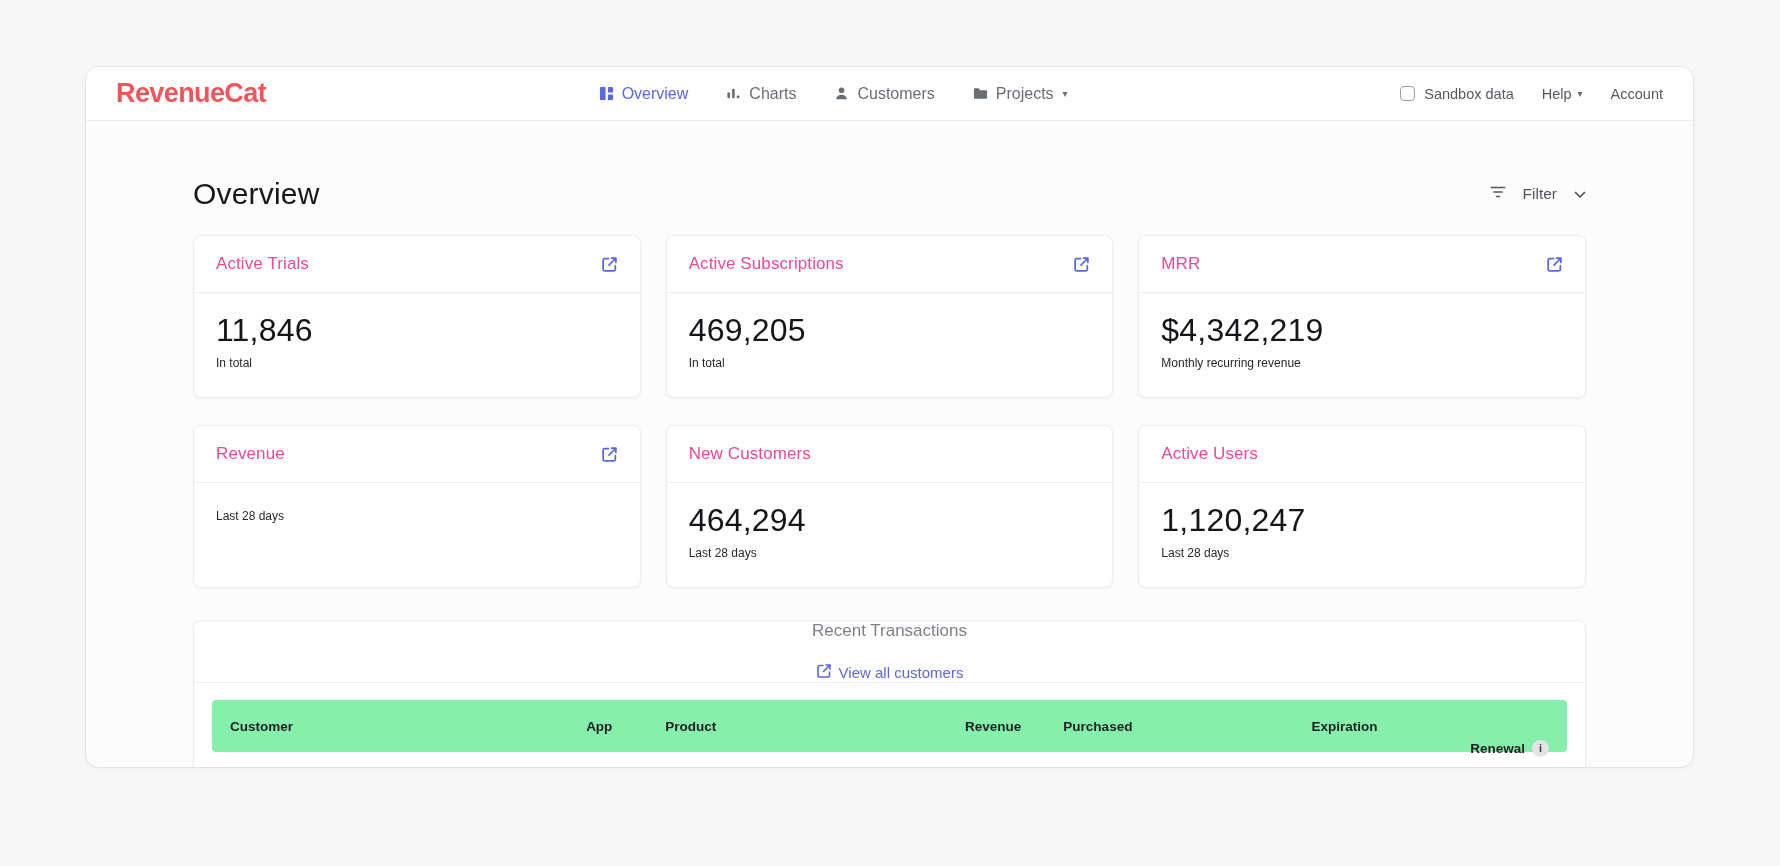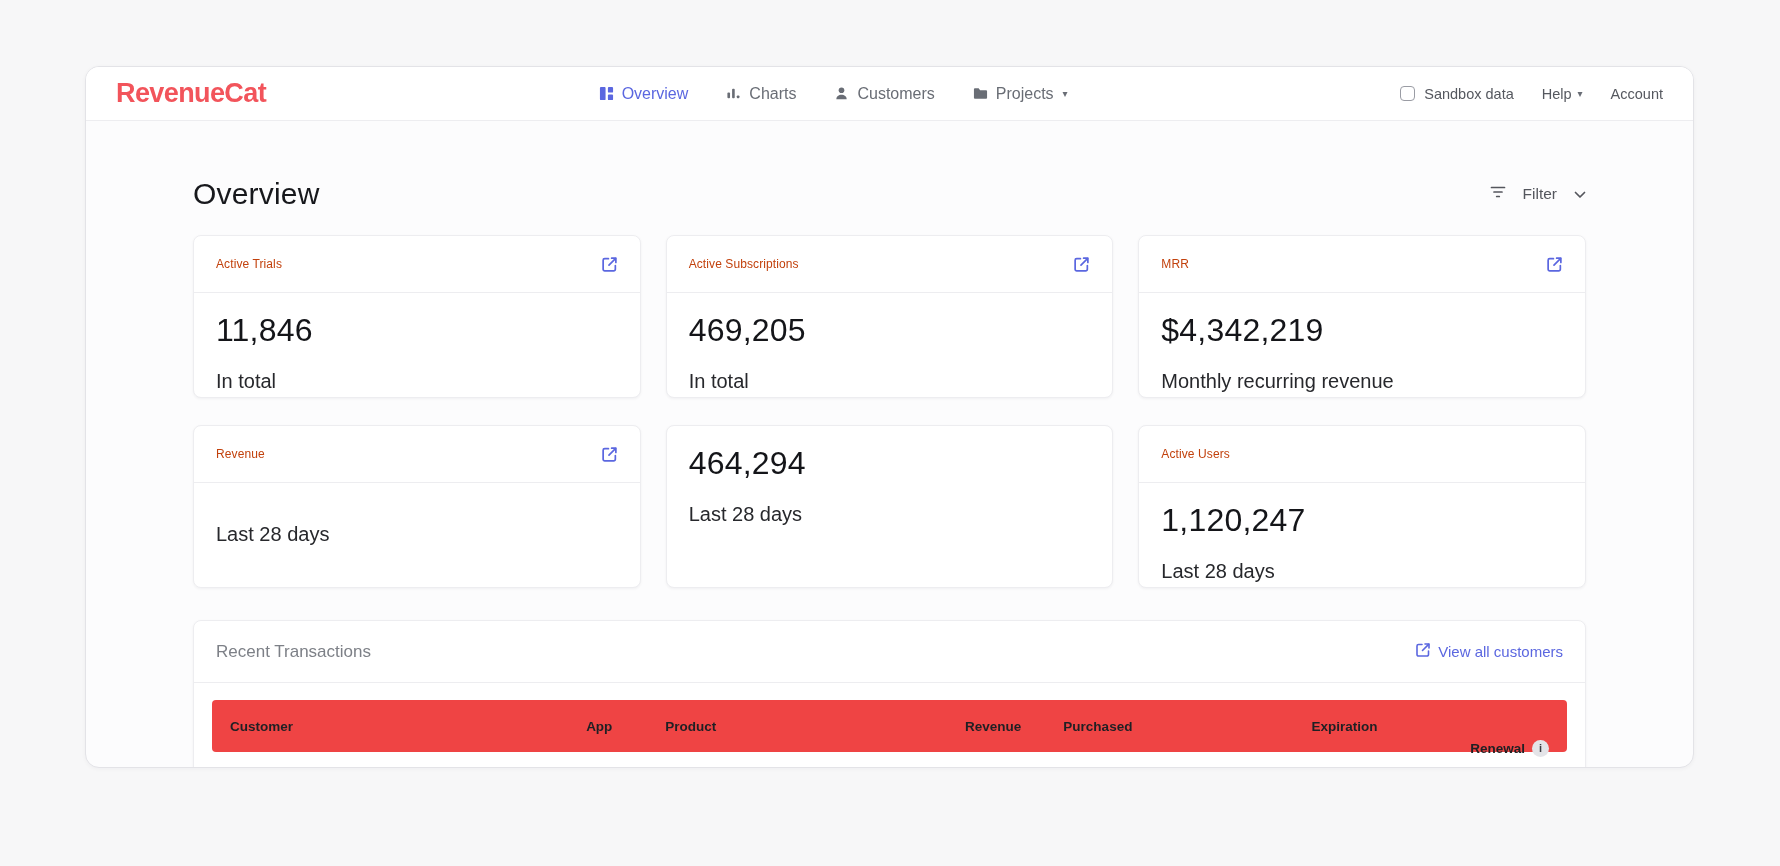--- a/index.html
+++ b/index.html
@@ -136,73 +136,74 @@
   .card-head {
     height: 57px;
     flex: 0 0 57px;
     display: flex;
     align-items: center;
     justify-content: space-between;
     padding: 0 22px;
     border-bottom: 1px solid #ededf0;
   }
   .card-title {
-    font-size: 12px;
-    color: #c2410c;
+    font-size: 17px;
+    color: #ec4899;
     letter-spacing: 0.1px;
   }
   .link-icon {
     color: #5B67E0;
     cursor: pointer;
     display: flex;
     align-items: center;
   }
   .card-body { padding: 19px 22px 0 22px; }
   .card-value {
     font-size: 32px;
     font-weight: 500;
     letter-spacing: 0.2px;
     color: #141519;
   }
   .card-caption {
-    margin-top: 21px;
-    font-size: 20px;
+    margin-top: 7px;
+    font-size: 12px;
     color: #27282c;
   }
 
   
   .panel {
     margin-top: 32px;
     background: #ffffff;
     border: 1px solid #ededf0;
     border-radius: 8px;
     box-shadow: 0 1px 3px rgba(25,25,45,0.05);
     height: 240px;
   }
   .panel-head {
     height: 62px;
     display: flex;
     align-items: center;
     justify-content: space-between;
     padding: 0 22px;
     border-bottom: 1px solid #ededf0;
+    flex-direction: column;
   }
   .panel-title { font-size: 17px; color: #7d8087; }
   .view-all {
     display: flex;
     align-items: center;
     gap: 7px;
     font-size: 15px;
     color: #5B67E0;
     cursor: pointer;
   }
   .table-head {
     margin: 17px 18px 0 18px;
     height: 52px;
-    background: #ef4444;
+    background: #86efac;
     border-radius: 4px;
     display: flex;
     align-items: center;
     padding: 0 18px;
     font-size: 13.5px;
     font-weight: 700;
     color: #1f2024;
   }
   .th { white-space: nowrap; }
   .th-customer  { flex: 0 0 27%; text-align: left; }
@@ -376,20 +377,23 @@
                 <line x1="7.5" y1="8.5" x2="13.6" y2="2.4"></line>
               </svg>
           </span>
         </div>
         <div class="card-body">
           <div class="card-caption">Last 28 days</div>
         </div>
       </div>
 
       <div class="card">
+        <div class="card-head">
+          <span class="card-title">New Customers</span>
+        </div>
         <div class="card-body">
           <div class="card-value">464,294</div>
           <div class="card-caption">Last 28 days</div>
         </div>
       </div>
 
       <div class="card">
         <div class="card-head">
           <span class="card-title">Active Users</span>
         </div>

